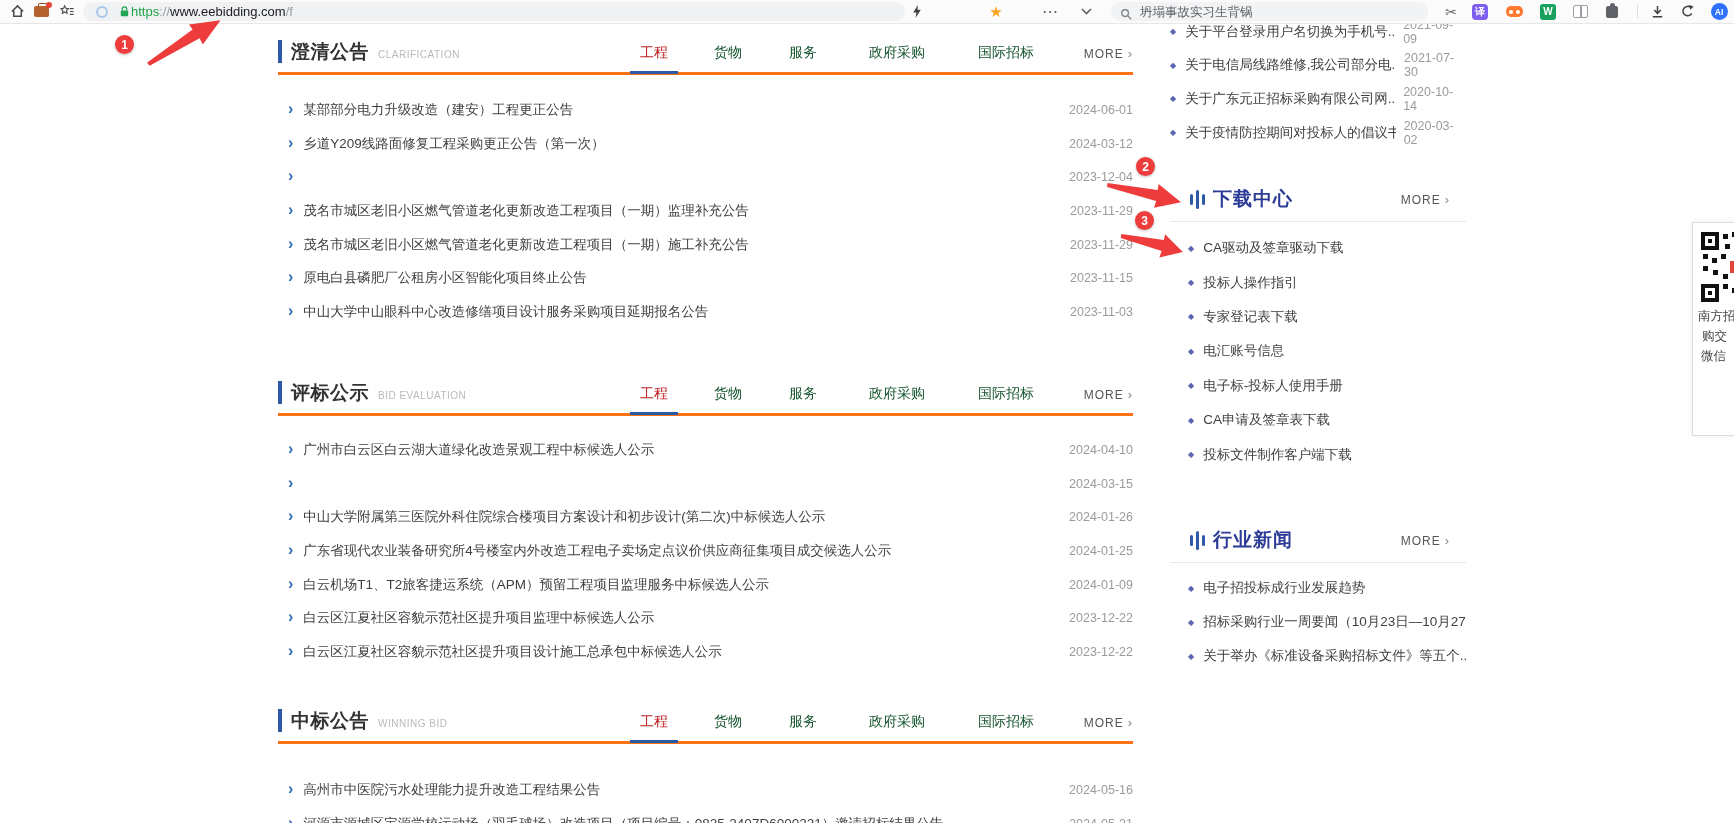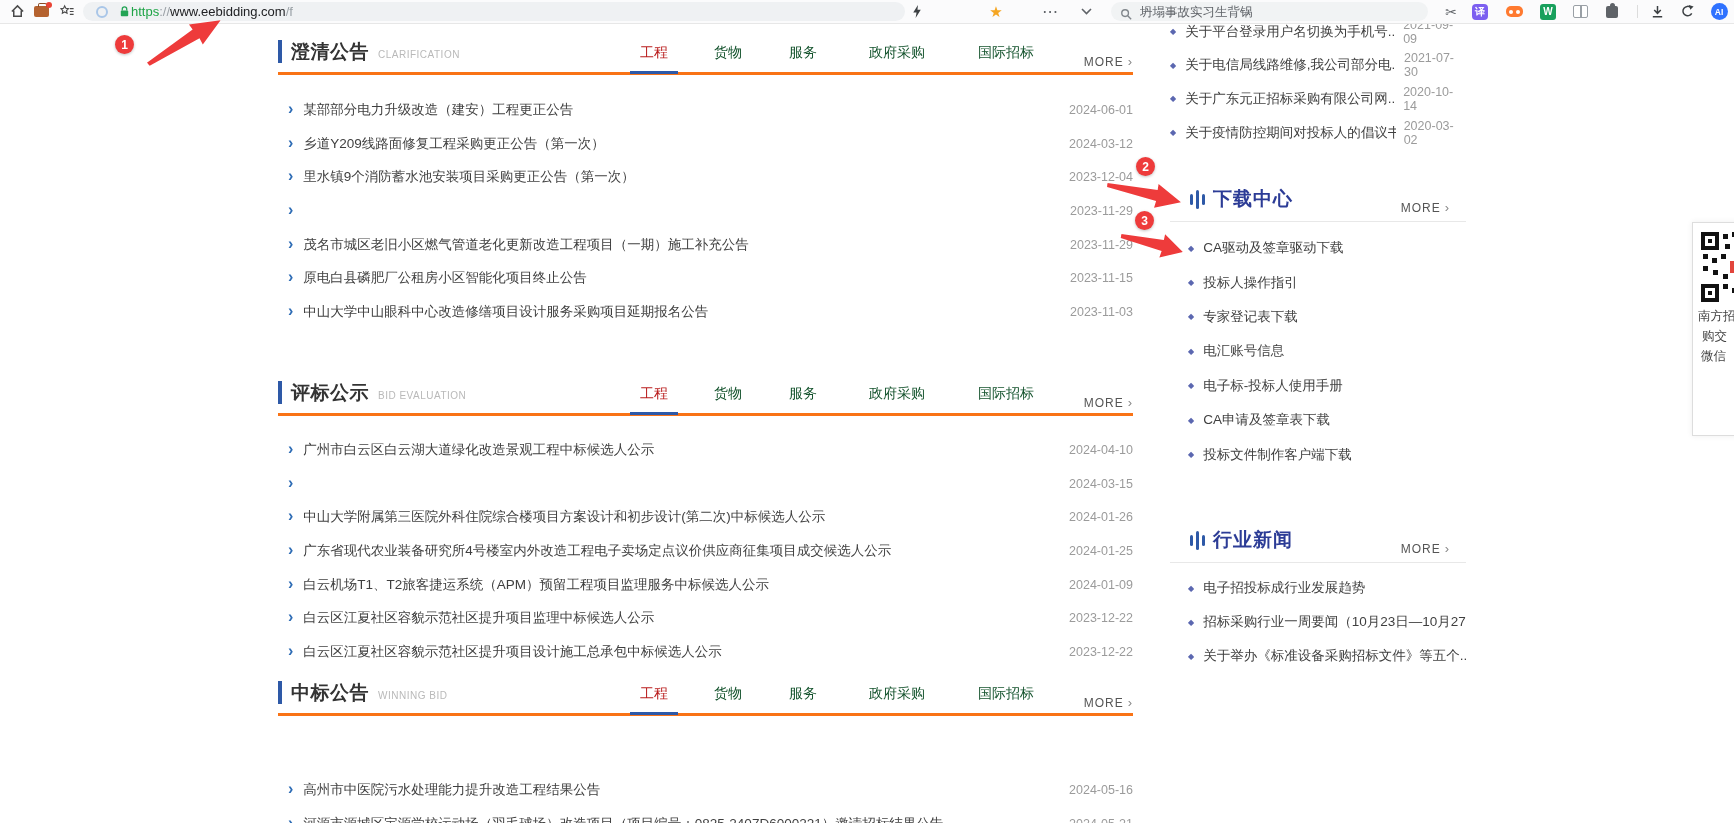--- a/index.html
+++ b/index.html
@@ -41,21 +41,21 @@
   
   #main{position:absolute;left:278px;top:0;width:855px;}
   .sec-head{position:absolute;left:0;width:855px;height:40px;border-bottom:3px solid #f97316;}
   .sbar{position:absolute;left:0;top:8px;width:4px;height:23px;background:#2e59a7;}
   .stitle{position:absolute;left:13px;top:7px;font-size:19px;font-weight:bold;color:#333;letter-spacing:.5px;white-space:nowrap;}
   .ssub{position:absolute;left:100px;top:17px;font-size:10px;color:#b9b9b9;letter-spacing:.5px;white-space:nowrap;}
   .tab{position:absolute;top:12px;transform:translateX(-50%);font-size:14px;color:#14532d;cursor:pointer;white-space:nowrap;}
   .tab.active{color:#b91c1c;}
   .t1{left:376px;} .t2{left:450px;} .t3{left:525px;} .t4{left:619px;} .t5{left:728px;}
   .tunder{position:absolute;left:352px;bottom:-2px;width:48px;height:3px;background:#2e59a7;}
-  .more{position:absolute;right:0;top:14px;font-size:12px;color:#555;cursor:pointer;letter-spacing:1px;white-space:nowrap;margin-top:8px;}
+  .more{position:absolute;right:0;top:14px;font-size:12px;color:#555;cursor:pointer;letter-spacing:1px;white-space:nowrap;}
   .more .ang{margin-left:4px;color:#888;font-size:13px;}
   .mlist{position:absolute;left:0;width:855px;}
   .mrow{height:33.7px;display:flex;align-items:center;cursor:pointer;}
   .chev{color:#2e6cb5;font-size:16px;font-weight:bold;margin:0 10px 2px 10px;line-height:1;}
   .mtxt{font-size:13.5px;color:#3f3f3f;white-space:nowrap;overflow:hidden;}
   .mdate{margin-left:auto;font-size:12.5px;color:#9b9b9b;padding-left:16px;}
 
   
   #sidebar{position:absolute;left:1170px;top:0;width:296px;}
   .slist{position:absolute;left:0;width:296px;}
@@ -206,25 +206,25 @@
           <span class="mtxt">某部部分电力升级改造（建安）工程更正公告</span>
           <span class="mdate">2024-06-01</span>
         </div>
       <div class="mrow">
           <span class="chev">›</span>
           <span class="mtxt">乡道Y209线路面修复工程采购更正公告（第一次）</span>
           <span class="mdate">2024-03-12</span>
         </div>
       <div class="mrow">
           <span class="chev">›</span>
-          <span class="mtxt">里水镇9个消防蓄水池安装项目采购更正公告（第一次）</span>
           <span class="mdate">2023-12-04</span>
         </div>
       <div class="mrow">
           <span class="chev">›</span>
+          <span class="mtxt">茂名市城区老旧小区燃气管道老化更新改造工程项目（一期）监理补充公告</span>
           <span class="mdate">2023-11-29</span>
         </div>
       <div class="mrow">
           <span class="chev">›</span>
           <span class="mtxt">茂名市城区老旧小区燃气管道老化更新改造工程项目（一期）施工补充公告</span>
           <span class="mdate">2023-11-29</span>
         </div>
       <div class="mrow">
           <span class="chev">›</span>
           <span class="mtxt">原电白县磷肥厂公租房小区智能化项目终止公告</span>
@@ -280,21 +280,21 @@
           <span class="mtxt">白云区江夏社区容貌示范社区提升项目监理中标候选人公示</span>
           <span class="mdate">2023-12-22</span>
         </div>
       <div class="mrow">
           <span class="chev">›</span>
           <span class="mtxt">白云区江夏社区容貌示范社区提升项目设计施工总承包中标候选人公示</span>
           <span class="mdate">2023-12-22</span>
         </div>
     </div>
 
-    <div class="sec-head" style="top:673px">
+    <div class="sec-head" style="top:701px">
       <span class="sbar"></span>
       <span class="stitle">中标公告</span>
       <span class="ssub">WINNING BID</span>
       <span class="tab t1 active">工程</span>
       <span class="tab t2">货物</span>
       <span class="tab t3">服务</span>
       <span class="tab t4">政府采购</span>
       <span class="tab t5">国际招标</span>
       <span class="more"><span>MORE</span><span class="ang">›</span></span>
       <span class="tunder"></span>

